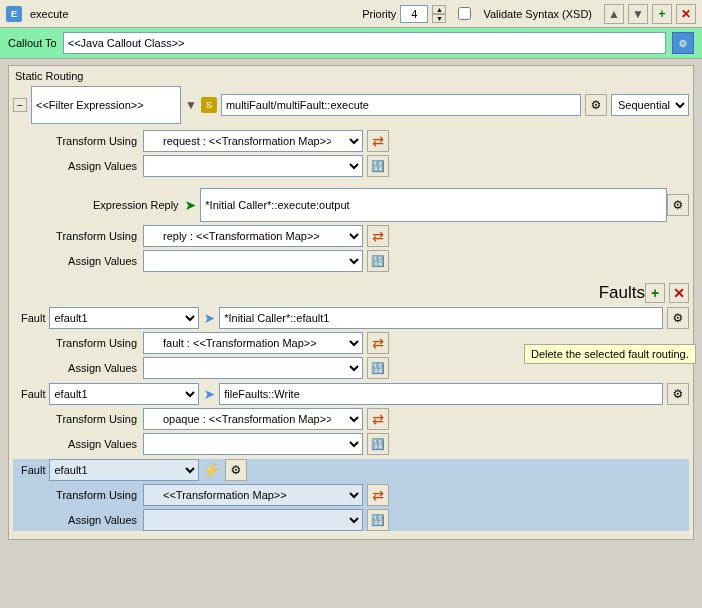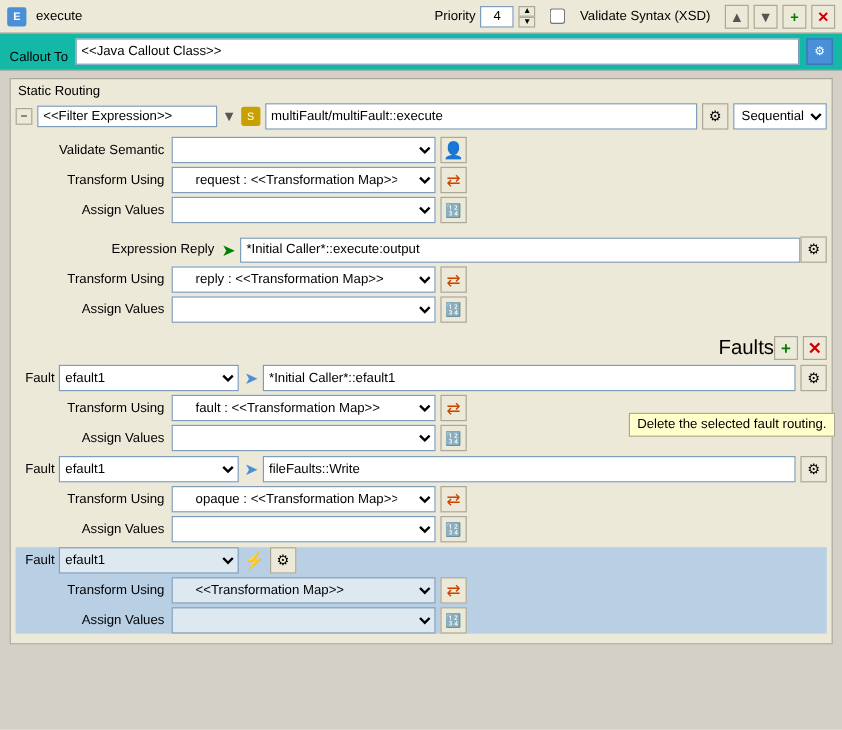--- a/index.html
+++ b/index.html
@@ -82,23 +82,23 @@
       background: #ece9d8;
       cursor: pointer;
       font-size: 12px;
     }
     .tool-btn.green { color: #008000; font-weight: bold; }
     .tool-btn.red { color: #cc0000; font-weight: bold; }
     .tool-btn.up { color: #555; }
     .tool-btn.down { color: #555; }
 
     .callout-row {
-      background: #14b8a6;
-      display: flex;
-      align-items: flex-end;
+      background: #86efac;
+      display: flex;
+      align-items: center;
       padding: 4px 8px;
       border-bottom: 1px solid #aca899;
       gap: 6px;
     }
     .callout-label { font-size: 11px; }
     .callout-input {
       flex: 1;
       height: 22px;
       border: 1px solid #7f9db9;
       background: white;
@@ -141,21 +141,21 @@
     }
     .collapse-btn {
       width: 14px; height: 14px;
       background: #ece9d8;
       border: 1px solid #aca899;
       display: flex; align-items: center; justify-content: center;
       font-size: 10px; cursor: pointer;
     }
     .filter-input {
       width: 150px;
-      height: 18px;
+      height: 38px;
       border: 1px solid #7f9db9;
       background: white;
       padding: 0 4px;
       font-size: 11px;
     }
     .filter-icon {
       font-size: 12px;
       color: #555;
     }
     .service-icon {
@@ -232,21 +232,21 @@
       padding-left: 80px;
     }
     .sync-label {
       font-size: 11px;
       color: #000;
       margin-right: 6px;
     }
     .green-arrow { color: #008000; font-size: 14px; margin-right: 4px; }
     .sync-input {
       flex: 1;
-      height: 21px;
+      height: 34px;
       border: 1px solid #7f9db9;
       background: white;
       padding: 0 4px;
       font-size: 11px;
     }
 
     .faults-header {
       display: flex;
       align-items: center;
       margin-bottom: 4px;
@@ -365,29 +365,20 @@
       <input class="filter-input" type="text" value="&lt;&lt;Filter Expression&gt;&gt;" style="">
       <span class="filter-icon">▼</span>
       <div class="service-icon">S</div>
       <input class="service-path" type="text" value="multiFault/multiFault::execute" style="">
       <button class="gear-btn">⚙</button>
       <select class="seq-select">
         <option>Sequential</option>
       </select>
     </div>
 
-    <div class="form-row">
-      <span class="form-label">Validate Semantic</span>
-      <select class="form-select">
-        <option value=""></option>
-      </select>
-      <button class="form-btn">
-        <span class="person-icon">👤</span>
-      </button>
-    </div>
 
     <div class="form-row">
       <span class="form-label">Transform Using</span>
       <select class="form-select">
         <option>request : &lt;&lt;Transformation Map&gt;&gt;</option>
       </select>
       <button class="form-btn">
         <span class="transform-icon">⇄</span>
       </button>
     </div>

